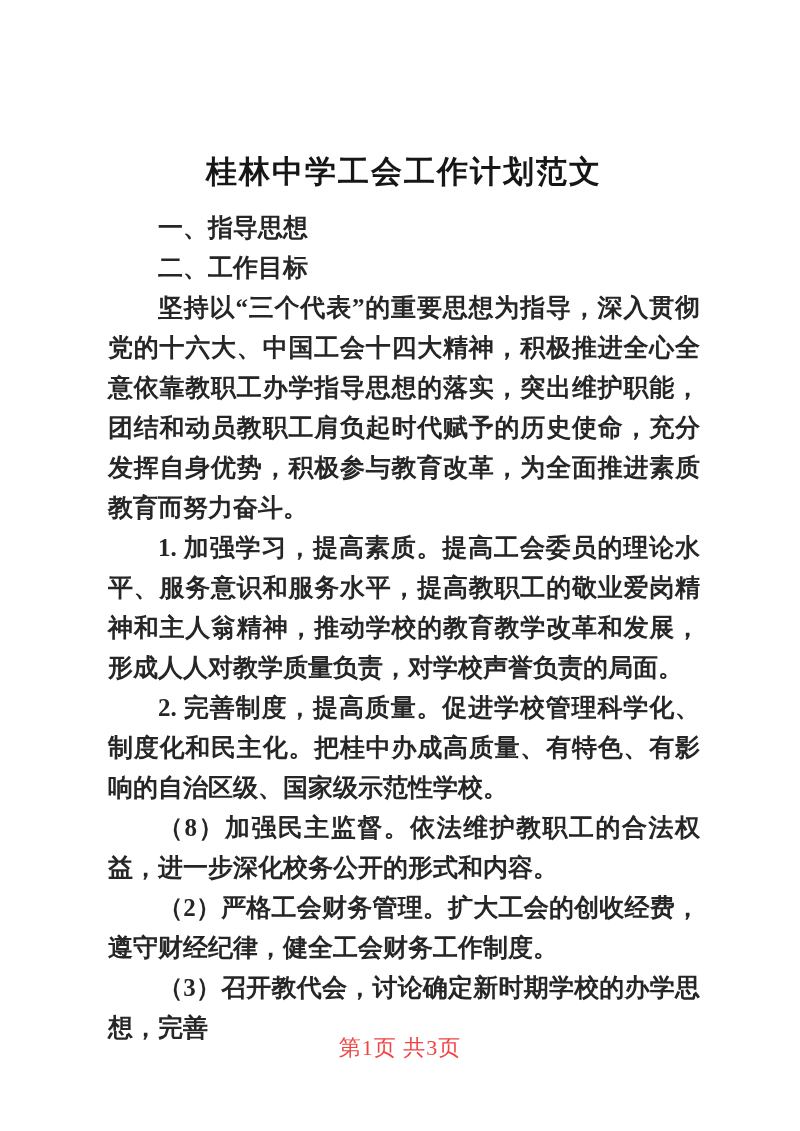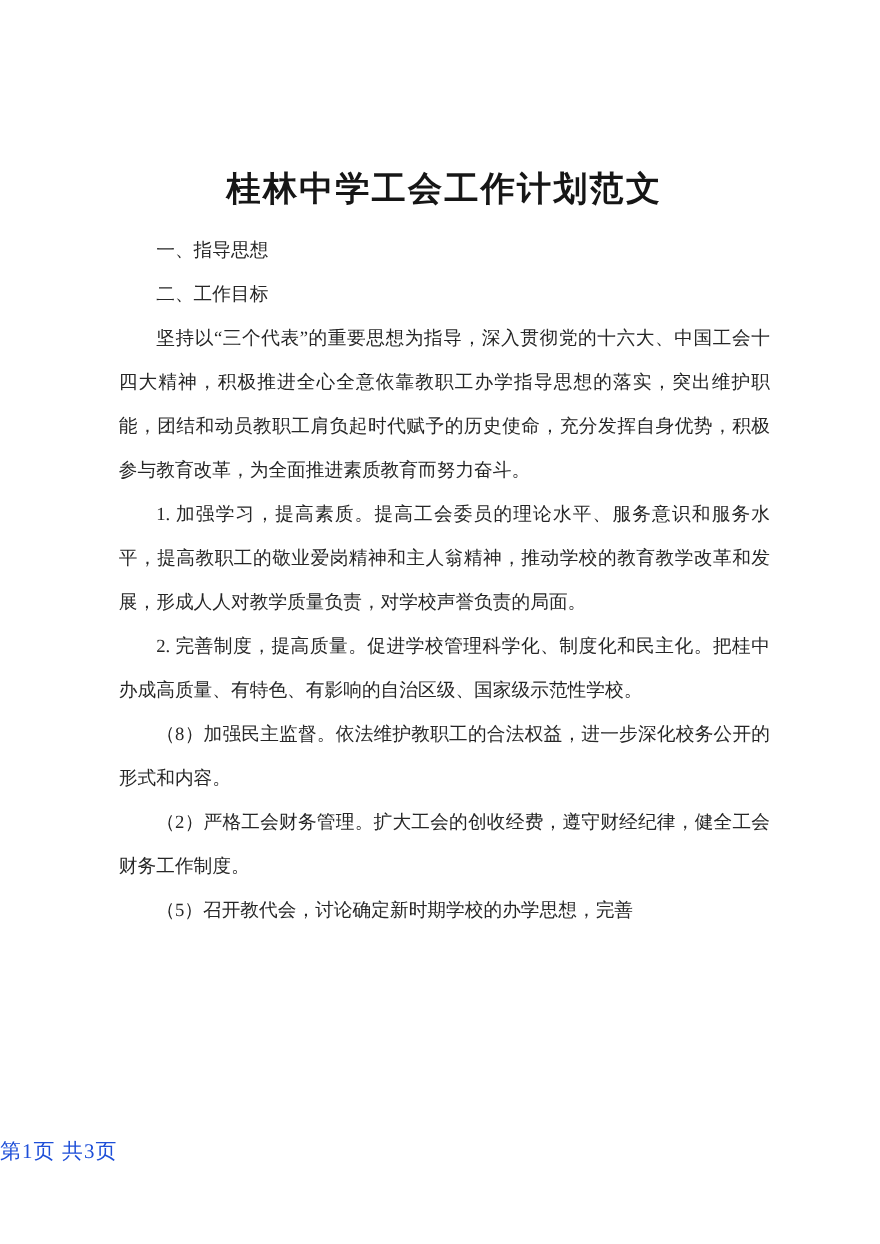--- a/index.html
+++ b/index.html
@@ -26,51 +26,52 @@
     margin: 0 0 14px 0;
     font-size: 31px;
     line-height: 44px;
     font-weight: 700;
     text-align: center;
     letter-spacing: 2px;
     color: #161616;
   }
   .para {
     margin: 0;
-    font-size: 17px;
+    font-size: 25px;
     line-height: 40px;
     letter-spacing: 0;
     text-align: justify;
     text-indent: 2em;
     color: #262626;
     word-break: break-all;
+    font-weight: bold;
   }
   .footer {
     position: absolute;
     left: 0;
     top: 1036px;
     width: 800px;
-    text-align: left;
-    font-size: 19px;
+    text-align: center;
+    font-size: 22px;
     line-height: 24px;
     letter-spacing: 1px;
-    color: #1d4ed8;
+    color: #ef4444;
   }
 </style>
 </head>
 <body>
 
 <div class="page">
   <div class="content">
     <h1 class="doc-title">桂林中学工会工作计划范文</h1>
     <p class="para">一、指导思想</p>
     <p class="para">二、工作目标</p>
     <p class="para">坚持以“三个代表”的重要思想为指导，深入贯彻党的十六大、中国工会十四大精神，积极推进全心全意依靠教职工办学指导思想的落实，突出维护职能，团结和动员教职工肩负起时代赋予的历史使命，充分发挥自身优势，积极参与教育改革，为全面推进素质教育而努力奋斗。</p>
     <p class="para">1. 加强学习，提高素质。提高工会委员的理论水平、服务意识和服务水平，提高教职工的敬业爱岗精神和主人翁精神，推动学校的教育教学改革和发展，形成人人对教学质量负责，对学校声誉负责的局面。</p>
     <p class="para">2. 完善制度，提高质量。促进学校管理科学化、制度化和民主化。把桂中办成高质量、有特色、有影响的自治区级、国家级示范性学校。</p>
     <p class="para">（8）加强民主监督。依法维护教职工的合法权益，进一步深化校务公开的形式和内容。</p>
     <p class="para">（2）严格工会财务管理。扩大工会的创收经费，遵守财经纪律，健全工会财务工作制度。</p>
-    <p class="para">（5）召开教代会，讨论确定新时期学校的办学思想，完善</p>
+    <p class="para">（3）召开教代会，讨论确定新时期学校的办学思想，完善</p>
   </div>
   <div class="footer">
     <span>第1页 共3页</span>
   </div>
 </div>
 
 </body></html>

